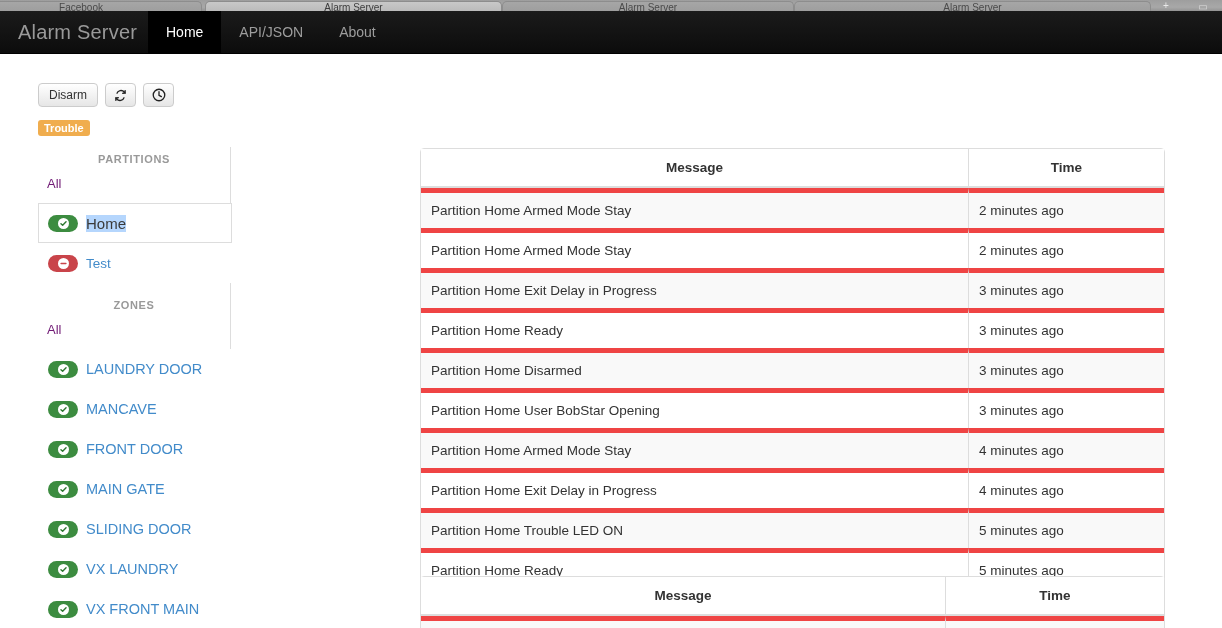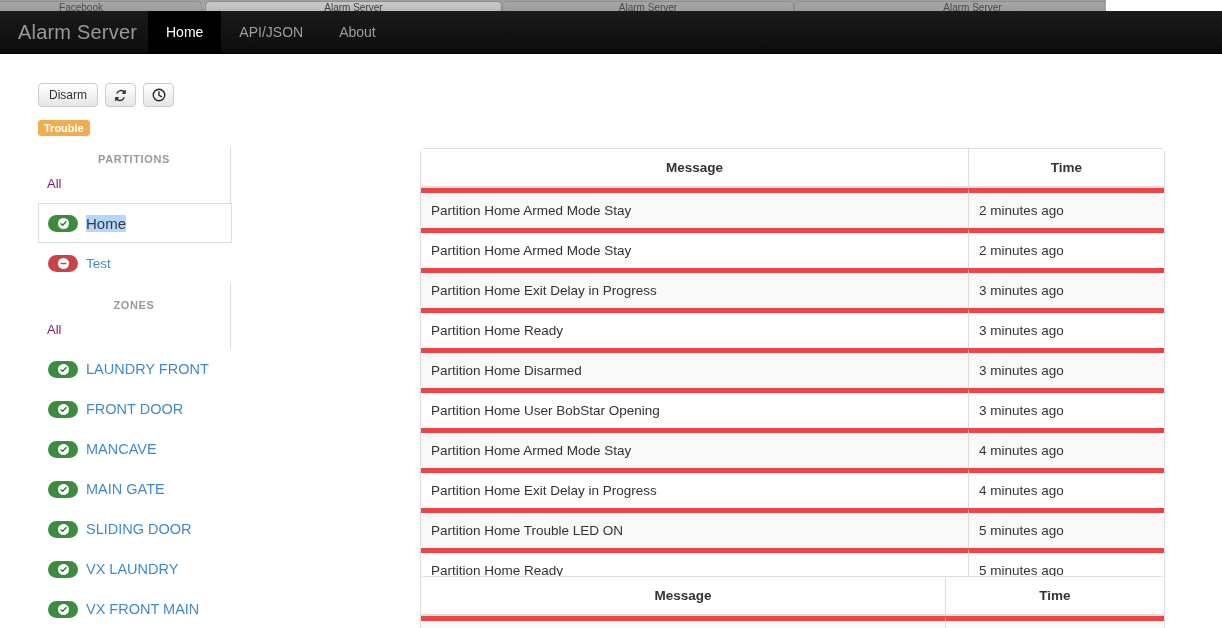--- a/index.html
+++ b/index.html
@@ -10,21 +10,21 @@
     overflow: hidden;
     background: #ffffff;
     font-family: "Liberation Sans", sans-serif;
     -webkit-font-smoothing: antialiased;
   }
 
   
   .browser-strip {
     position: absolute;
     top: 0; left: 0;
-    width: 1106px;
+    width: 1222px;
     height: 12px;
     background: linear-gradient(to bottom, #9e9e9e 0%, #a8a8a8 60%, #8e8e8e 100%);
     overflow: hidden;
   }
   .btab {
     position: absolute;
     top: 1px;
     height: 14px;
     background: linear-gradient(to bottom, #c8c8c8, #b4b4b4);
     border: 1px solid #8d8d8d;
@@ -340,41 +340,41 @@
   </div>
 
   <div class="side-item side-group">
     <span class="pill ok">
         <span class="dot">
           <svg width="7" height="7" viewBox="0 0 10 10">
             <path d="M1.4 5.2 3.8 7.6 8.6 2.6" fill="none" stroke="#2f7a33" stroke-width="2" stroke-linecap="round" stroke-linejoin="round"></path>
           </svg>
         </span>
       </span>
-    <span class="side-label zone">LAUNDRY FRONT</span>
+    <span class="side-label zone">LAUNDRY DOOR</span>
+  </div>
+  <div class="side-item side-group">
+    <span class="pill ok">
+        <span class="dot">
+          <svg width="7" height="7" viewBox="0 0 10 10">
+            <path d="M1.4 5.2 3.8 7.6 8.6 2.6" fill="none" stroke="#2f7a33" stroke-width="2" stroke-linecap="round" stroke-linejoin="round"></path>
+          </svg>
+        </span>
+      </span>
+    <span class="side-label zone">MANCAVE</span>
   </div>
   <div class="side-item side-group">
     <span class="pill ok">
         <span class="dot">
           <svg width="7" height="7" viewBox="0 0 10 10">
             <path d="M1.4 5.2 3.8 7.6 8.6 2.6" fill="none" stroke="#2f7a33" stroke-width="2" stroke-linecap="round" stroke-linejoin="round"></path>
           </svg>
         </span>
       </span>
     <span class="side-label zone">FRONT DOOR</span>
-  </div>
-  <div class="side-item side-group">
-    <span class="pill ok">
-        <span class="dot">
-          <svg width="7" height="7" viewBox="0 0 10 10">
-            <path d="M1.4 5.2 3.8 7.6 8.6 2.6" fill="none" stroke="#2f7a33" stroke-width="2" stroke-linecap="round" stroke-linejoin="round"></path>
-          </svg>
-        </span>
-      </span>
-    <span class="side-label zone">MANCAVE</span>
   </div>
   <div class="side-item side-group">
     <span class="pill ok">
         <span class="dot">
           <svg width="7" height="7" viewBox="0 0 10 10">
             <path d="M1.4 5.2 3.8 7.6 8.6 2.6" fill="none" stroke="#2f7a33" stroke-width="2" stroke-linecap="round" stroke-linejoin="round"></path>
           </svg>
         </span>
       </span>
     <span class="side-label zone">MAIN GATE</span>

